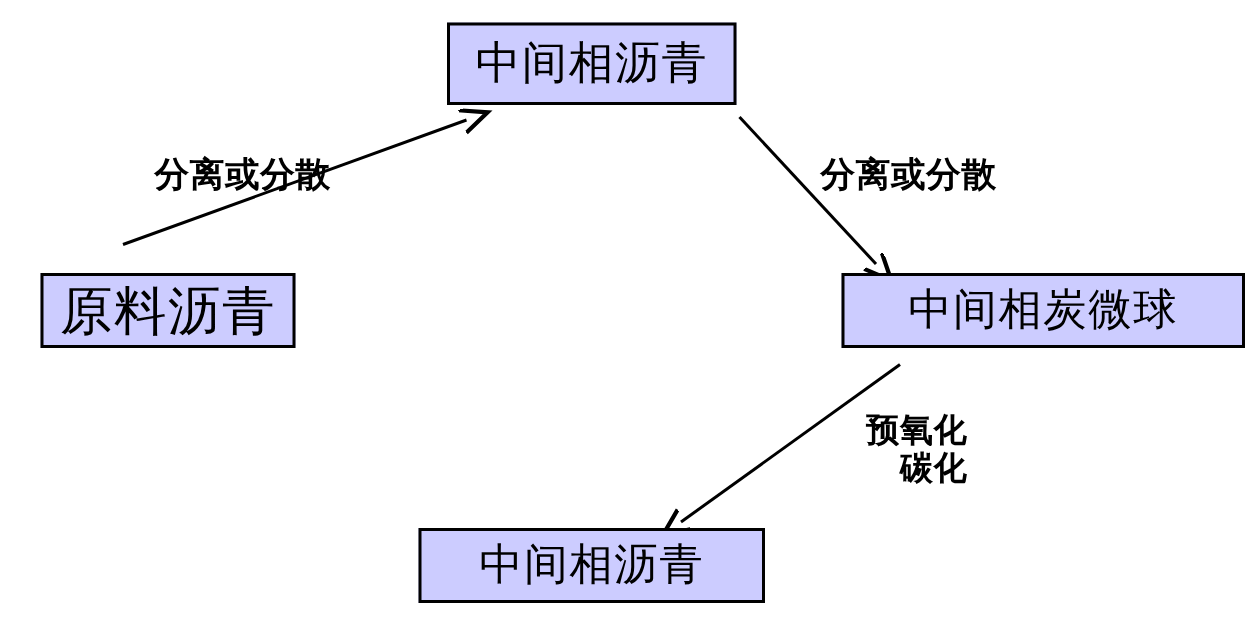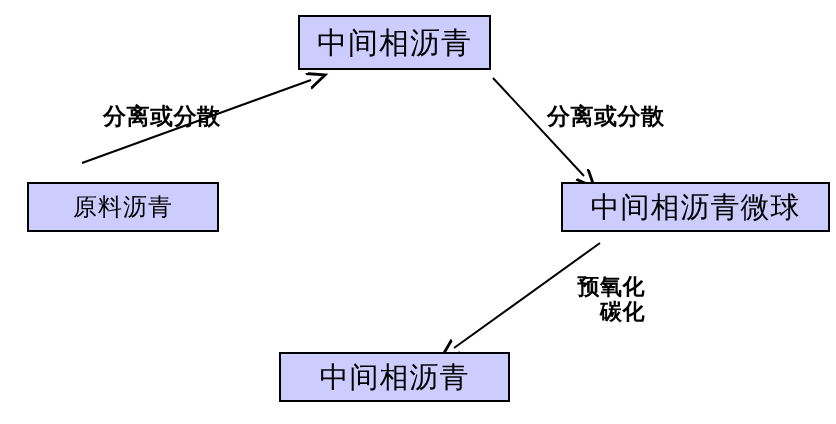--- a/index.html
+++ b/index.html
@@ -27,23 +27,23 @@
     white-space: nowrap;
     letter-spacing: 1px;
   }
   .node-label {
     display: block;
     line-height: 1;
   }
   #node-raw-pitch {
     left: 27px;
     top: 182px;
-    width: 192px;
+    width: 170px;
     height: 50px;
-    font-size: 24px;
+    font-size: 35px;
   }
   #node-mesophase-pitch {
     left: 298px;
     top: 15px;
     width: 193px;
     height: 55px;
     font-size: 30px;
   }
   #node-mesophase-pitch-microsphere {
     left: 561px;
@@ -115,21 +115,21 @@
 
   <div class="node" id="node-raw-pitch">
     <span class="node-label">原料沥青</span>
   </div>
 
   <div class="node" id="node-mesophase-pitch">
     <span class="node-label">中间相沥青</span>
   </div>
 
   <div class="node" id="node-mesophase-pitch-microsphere">
-    <span class="node-label">中间相沥青微球</span>
+    <span class="node-label">中间相炭微球</span>
   </div>
 
   <div class="node" id="node-mesocarbon-microbead">
     <span class="node-label">中间相沥青</span>
   </div>
 
   <div class="edge-label" id="edge-label-thermal">分离或分散</div>
 
   <div class="edge-label" id="edge-label-separation">分离或分散</div>
 

